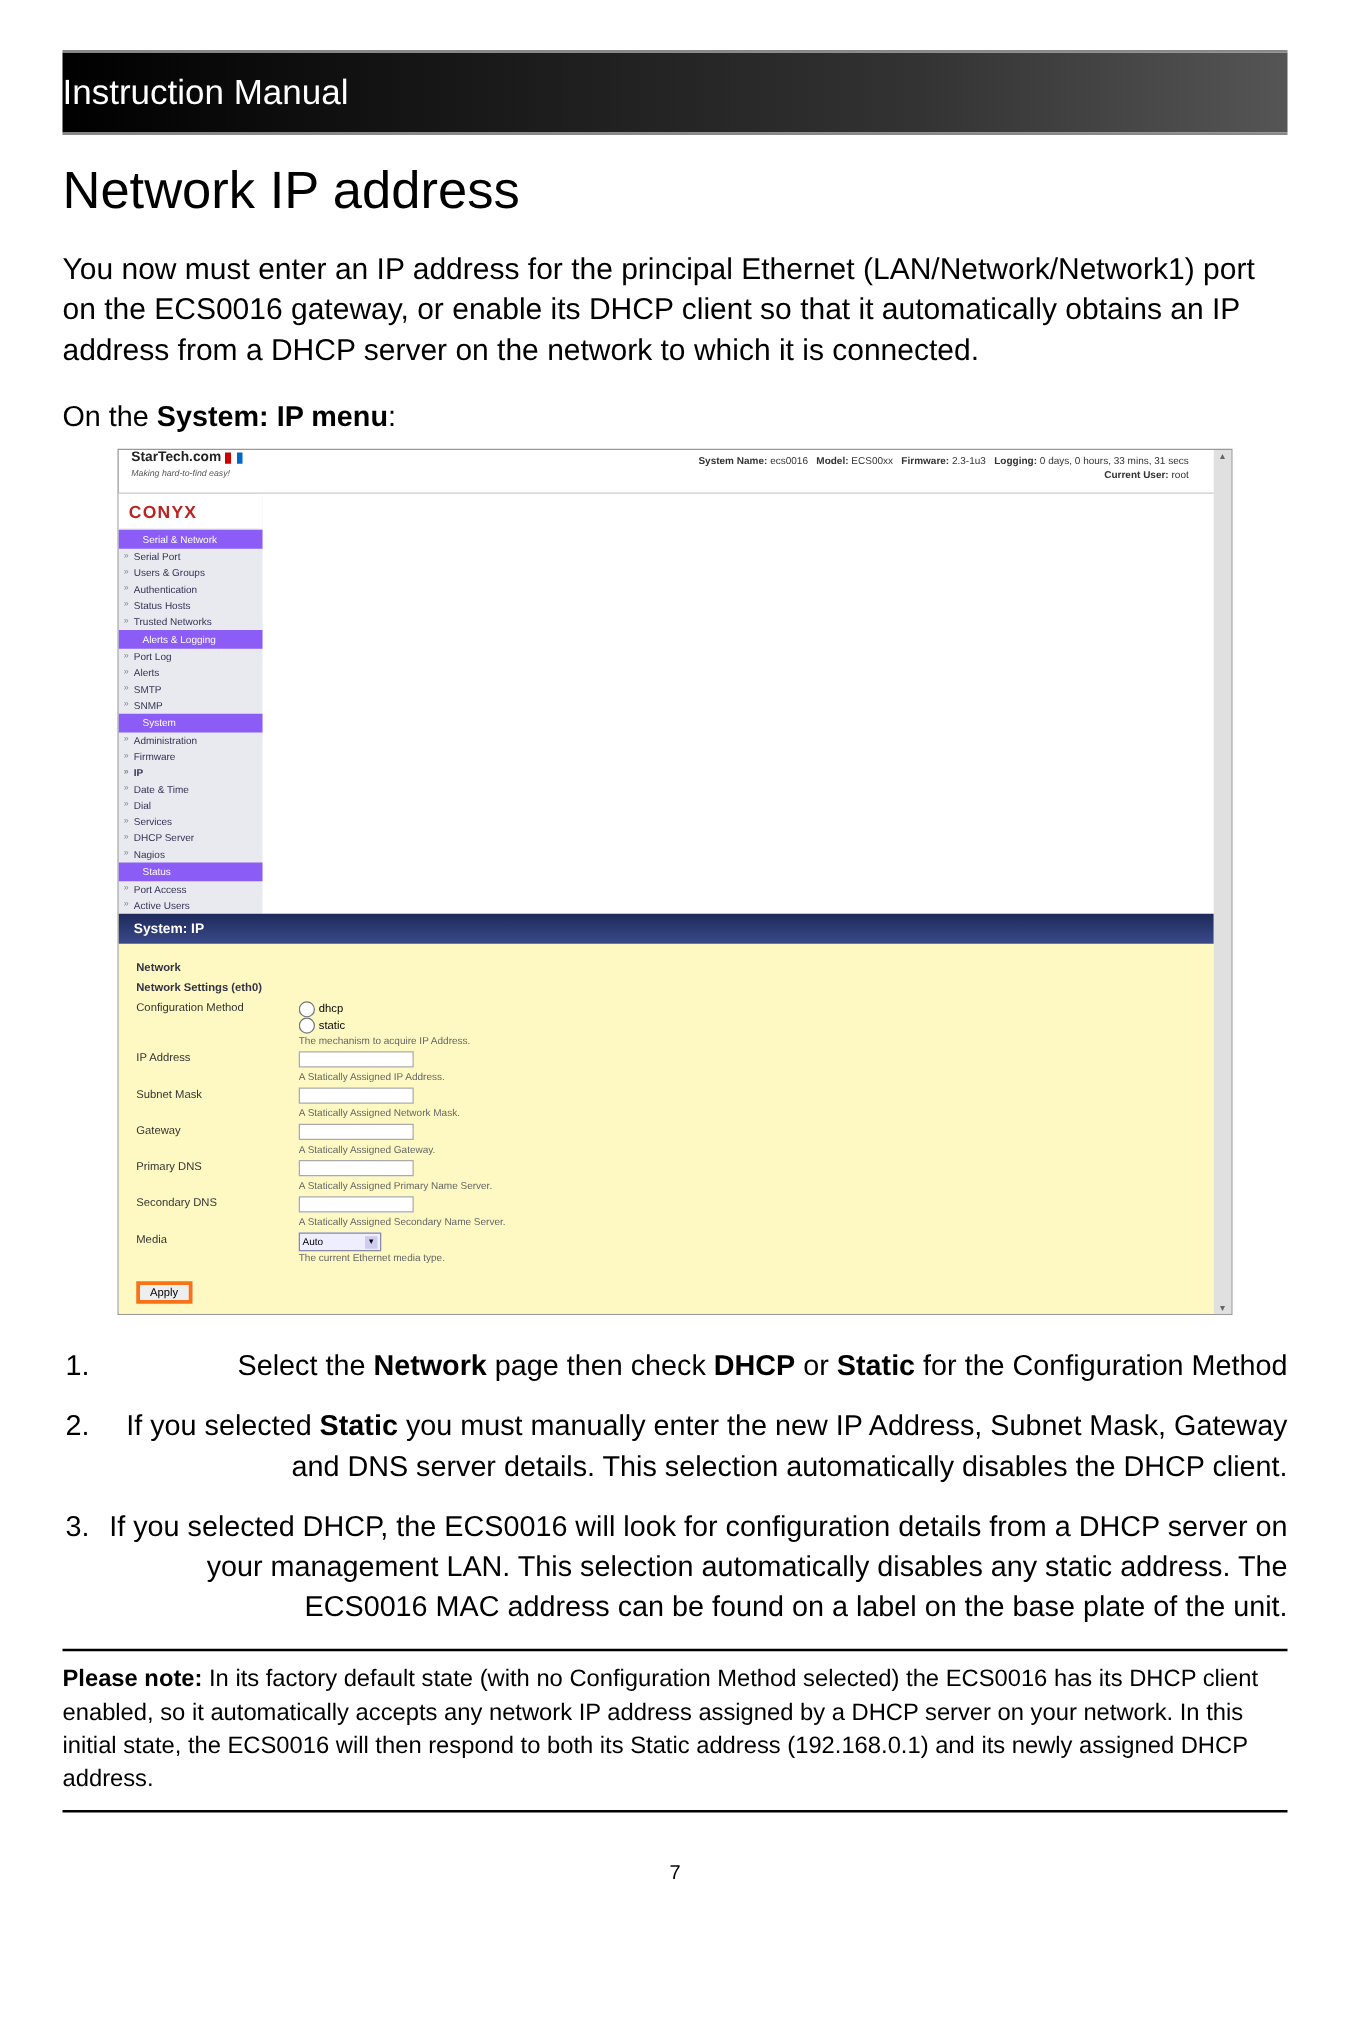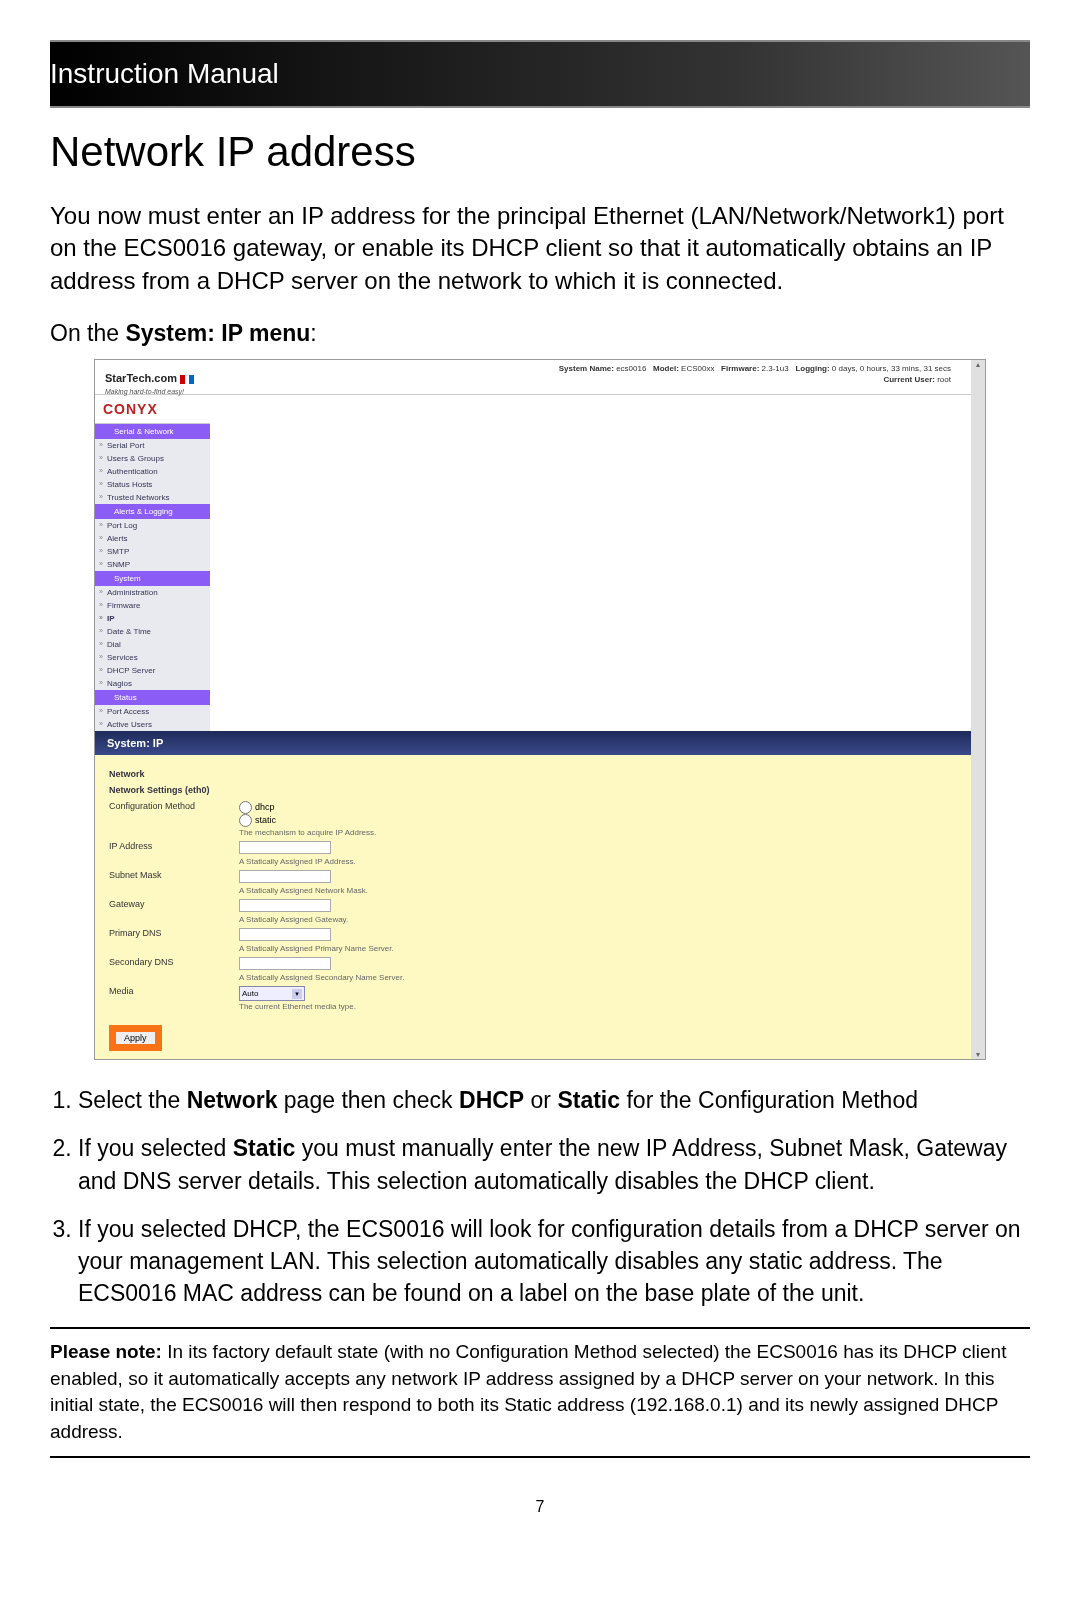--- a/index.html
+++ b/index.html
@@ -50,21 +50,21 @@
     padding: 4px 20px 2px 10px;
     font-size: 8px;
     color: #333;
     border-bottom: 1px solid #ccc;
     position: relative;
     height: 28px;
   }
   .ss-logo {
     position: absolute;
     left: 10px;
-    top: 12px;
+    top: 0;
     font-weight: bold;
     font-size: 11px;
     color: #222;
   }
   .ss-logo-flag {
     display: inline-block;
     width: 14px; height: 9px;
     background: linear-gradient(to right, #c00 33%, #fff 33% 66%, #06c 66%);
     vertical-align: middle;
   }
@@ -143,21 +143,21 @@
     padding: 0 2px;
   }
   .ss-select-arrow {
     width: 10px; height: 10px;
     background: #cce;
     text-align: center;
     font-size: 7px;
     line-height: 10px;
   }
   .ss-apply {
-    border: 7px solid #f97316;
+    border: 3px solid #f97316;
     background: #eee;
     padding: 1px 8px;
     font-size: 9px;
     margin-top: 10px;
     display: inline-block;
   }
   .ss-scroll-right {
     width: 14px;
     background: #e0e0e0;
     display: flex;
@@ -165,20 +165,21 @@
     justify-content: space-between;
     align-items: center;
     font-size: 8px;
     color: #666;
   }
   ol.steps {
     font-size: 23px;
     line-height: 1.4;
     padding-left: 28px;
     margin: 18px 0 18px 0;
+    text-align: right;
   }
   ol.steps li { margin-bottom: 16px; }
   .divider { border: none; border-top: 2px solid #000; margin: 10px 0; }
   .please-note {
     font-size: 19px;
     line-height: 1.4;
     margin: 2px 0;
   }
   .page-num {
     text-align: center;

